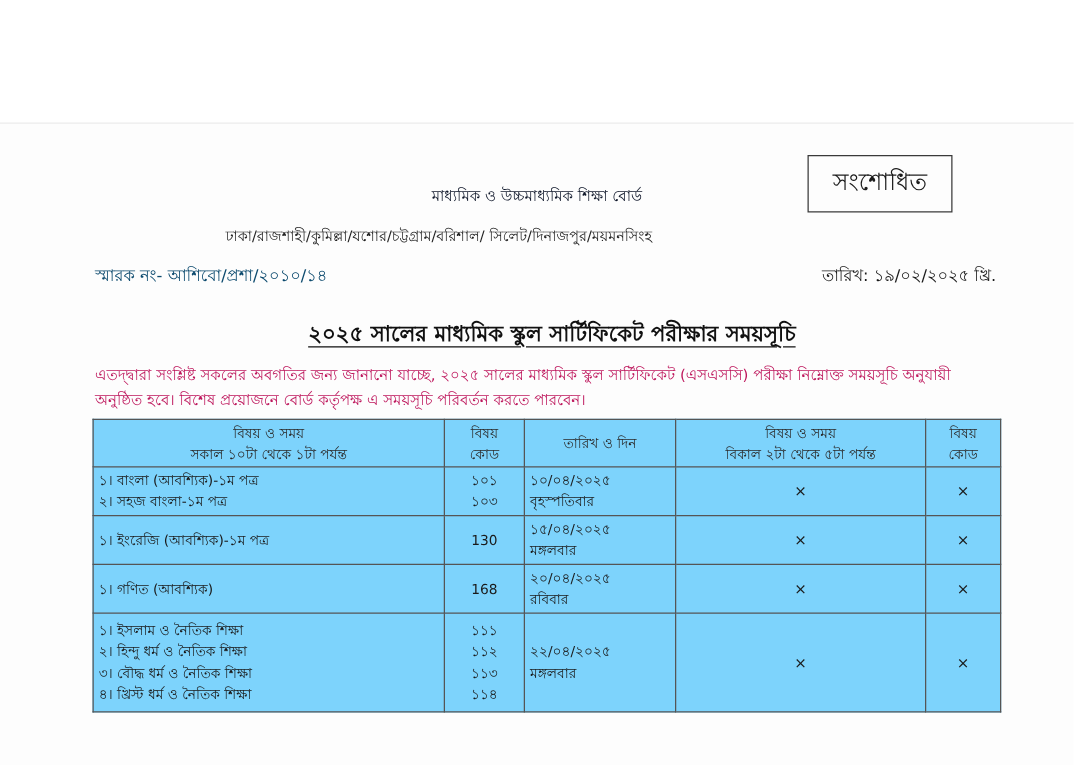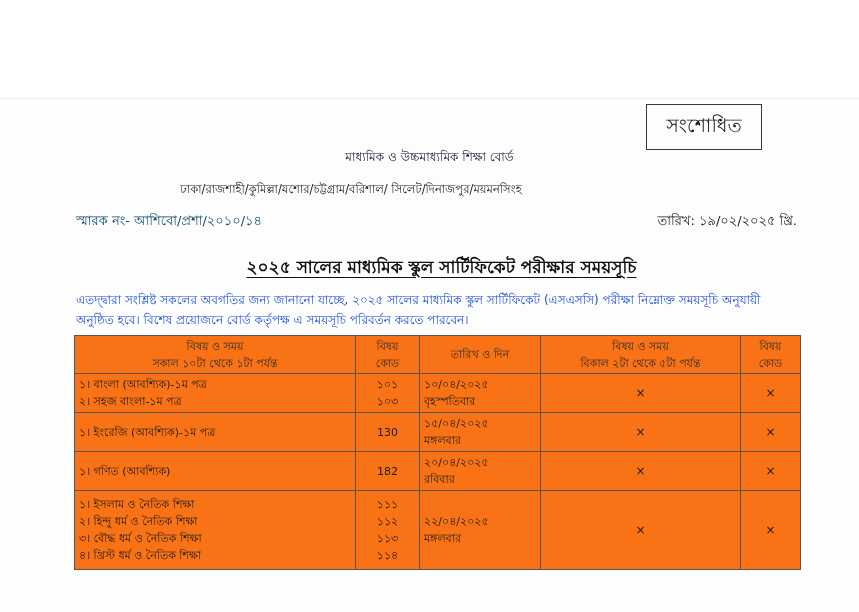--- a/index.html
+++ b/index.html
@@ -23,21 +23,21 @@
   }
   .page {
     position: absolute;
     left: 0; top: 98px;
     width: 859px; height: 514px;
     background: #fdfdfd;
     border-top: 1px solid #ececec;
   }
   .stamp-box {
     position: absolute;
-    left: 646px; top: 104px;
+    left: 646px; top: 124px;
     width: 116px; height: 46px;
     border: 1.5px solid #3a3a3a;
     box-sizing: border-box;
     display: flex; align-items: center; justify-content: center;
     font-family: "DejaVu Serif", serif;
     font-size: 19px;
     color: #1a1a1a;
   }
   .board-title {
     position: absolute;
@@ -81,29 +81,29 @@
     text-decoration: underline;
     text-underline-offset: 4px;
     color: #111;
   }
   .notice {
     position: absolute;
     left: 76px; top: 290px;
     width: 720px;
     font-size: 12px;
     line-height: 20px;
-    color: #1d4ed8;
+    color: #be185d;
   }
   table.schedule {
     position: absolute;
     left: 74px; top: 335px;
     border-collapse: collapse;
     font-size: 11px;
     color: #1a1a1a;
-    background: #f97316;
+    background: #7dd3fc;
   }
   table.schedule th, table.schedule td {
     border: 1px solid #555;
     padding: 0 4px;
     vertical-align: middle;
     font-weight: normal;
   }
   table.schedule th {
     text-align: center;
     line-height: 17px;
@@ -200,21 +200,21 @@
         <span class="subj-line">মঙ্গলবার</span>
       </td>
       <td class="cross">×</td>
       <td class="cross">×</td>
     </tr>
     <tr class="r4">
       <td class="subj">
         <span class="subj-line">১। গণিত (আবশ্যিক)</span>
       </td>
       <td class="code">
-        <span class="subj-line">182</span>
+        <span class="subj-line">168</span>
       </td>
       <td class="date">
         <span class="subj-line">২০/০৪/২০২৫</span>
         <span class="subj-line">রবিবার</span>
       </td>
       <td class="cross">×</td>
       <td class="cross">×</td>
     </tr>
     <tr class="r5">
       <td class="subj">

